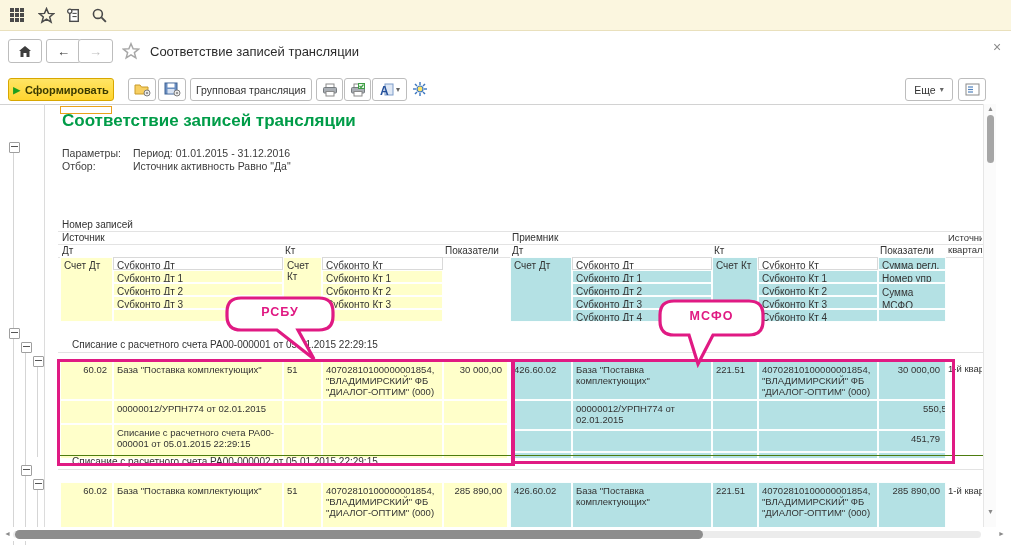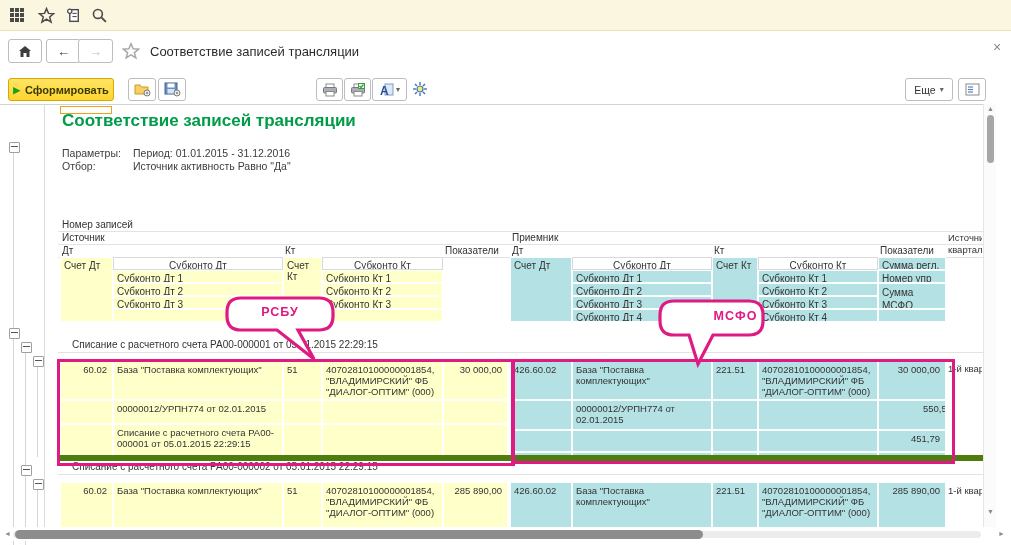--- a/index.html
+++ b/index.html
@@ -32,21 +32,21 @@
   #rtitle{left:17px;top:6px;font-size:17px;font-weight:bold;color:#009c48;}
   .pl{font-size:10.5px;color:#3c3c3c;}
   .hrow{position:absolute;left:13px;width:925px;height:13px;border-bottom:1px solid #e3e3e3;
         font-size:10px;line-height:12px;color:#333;}
   .hrow span{position:absolute;top:1px;white-space:nowrap;}
   .cell{position:absolute;box-sizing:border-box;font-size:9.5px;line-height:11px;color:#333;
         overflow:hidden;padding:2px 3px;}
   .hd{font-size:10px;line-height:11px;}
   .y{background:#ffffca;border:1px solid rgba(255,255,255,.95);}
   .c{background:#b4e1e4;border:1px solid rgba(255,255,255,.95);}
-  .wh{background:#fff;border:1px solid #d9d9d9;text-align:center;}
+  .wh{background:#fff;border:1px solid #d9d9d9;}
   .amt{text-align:right;white-space:nowrap;padding-right:5px;}
   .grp{position:absolute;left:13px;width:925px;height:13px;font-size:10px;line-height:12px;color:#333;
        border-bottom:1px solid #e3e3e3;}
   .mrect{position:absolute;border:3px solid #e01a83;z-index:4;pointer-events:none;}
   .callout{position:absolute;z-index:6;}
   .callout-label{position:absolute;z-index:7;font-size:12.5px;font-weight:bold;color:#e01a83;
        letter-spacing:1px;text-align:center;}
   .qtr{position:absolute;font-size:9.5px;line-height:12px;color:#333;white-space:nowrap;overflow:hidden;}
   
   #vscroll{left:983px;top:104px;width:13px;height:423px;background:#fbfbfb;border-left:1px solid #e6e6e6;}
@@ -133,20 +133,23 @@
       </svg>
     </div>
     <div class="tbtn" style="left:158px;width:26px;">
       <svg width="17" height="15" viewBox="0 0 17 15">
         <rect x="1" y="1" width="12" height="11" fill="#6b8fc2" stroke="#3e6394" stroke-width="1"></rect>
         <rect x="3.5" y="1.5" width="7" height="4" fill="#fff"></rect>
         <rect x="3.5" y="7" width="7" height="4.5" fill="#d7e2f2"></rect>
         <circle cx="13" cy="11" r="3" fill="#e9e9e9" stroke="#7d7d7d" stroke-width="1"></circle>
         <circle cx="13" cy="11" r="1" fill="#7d7d7d"></circle>
       </svg>
+    </div>
+    <div class="tbtn" style="left:190px;width:120px;">
+      <span>Групповая трансляция</span>
     </div>
     <div class="tbtn" style="left:316px;width:25px;">
       <svg width="16" height="14" viewBox="0 0 16 14">
         <rect x="4" y="1" width="8" height="3.5" fill="#fff" stroke="#8a8a8a"></rect>
         <rect x="1.5" y="4.5" width="13" height="5.5" rx="1" fill="#a9aeb4" stroke="#767b80"></rect>
         <rect x="4" y="8.5" width="8" height="4.5" fill="#fff" stroke="#8a8a8a"></rect>
       </svg>
     </div>
     <div class="tbtn" style="left:344px;width:25px;">
       <svg width="16" height="14" viewBox="0 0 16 14">
@@ -314,21 +317,21 @@
     <div class="cell c" style="left:465px;top:347px;width:62px;height:7px;"></div>
     <div class="cell c" style="left:527px;top:347px;width:140px;height:7px;"></div>
     <div class="cell c" style="left:667px;top:347px;width:46px;height:7px;"></div>
     <div class="cell c" style="left:713px;top:347px;width:120px;height:7px;"></div>
     <div class="cell c" style="left:833px;top:347px;width:68px;height:7px;"></div>
     <div class="qtr" style="left:903px;top:258px;width:34px;">1-й квартал</div>
 
     <div class="mrect" style="left:12px;top:254px;width:452px;height:101px;"></div>
     <div class="mrect" style="left:466px;top:254px;width:438px;height:99px;"></div>
 
-    <div class="grp" style="top:350px;border-top:6px solid #4d7c0f;">
+    <div class="grp" style="top:350px;border-top:1px solid #4d7c0f;">
       <span style="padding-left:14px;">Списание с расчетного счета РА00-000002 от 05.01.2015 22:29:15</span></div>
 
     <div class="cell y amt" style="left:15px;top:377px;width:53px;height:46px;">60.02</div>
     <div class="cell y" style="left:68px;top:377px;width:170px;height:46px;">База "Поставка комплектующих"</div>
     <div class="cell y" style="left:238px;top:377px;width:39px;height:46px;">51</div>
     <div class="cell y" style="left:277px;top:377px;width:121px;height:46px;">40702810100000001854, "ВЛАДИМИРСКИЙ" ФБ "ДИАЛОГ-ОПТИМ" (000)</div>
     <div class="cell y amt" style="left:398px;top:377px;width:65px;height:46px;">285 890,00</div>
     <div class="cell c" style="left:465px;top:377px;width:62px;height:46px;">426.60.02</div>
     <div class="cell c" style="left:527px;top:377px;width:140px;height:46px;">База "Поставка комплектующих"</div>
     <div class="cell c" style="left:667px;top:377px;width:46px;height:46px;">221.51</div>
@@ -336,21 +339,21 @@
     <div class="cell c amt" style="left:833px;top:377px;width:68px;height:46px;">285 890,00</div>
     <div class="qtr" style="left:903px;top:380px;width:34px;">1-й квартал</div>
 
     <svg class="callout" style="left:177px;top:190px;" width="120" height="70" viewBox="0 0 120 70">
       <path d="M19 3 H97 Q111 3 111 17 V21 Q111 35 97 35 H76 L92 64 L55 35 H19 Q5 35 5 21 V17 Q5 3 19 3 Z" fill="#ffffff" stroke="#e01a83" stroke-width="3.2"></path>
     </svg>
     <div class="callout-label" style="left:182px;top:200px;width:106px;">РСБУ</div>
     <svg class="callout" style="left:608px;top:192px;" width="120" height="72" viewBox="0 0 120 72">
       <path d="M21 4 H96 Q110 4 110 18 V24 Q110 38 96 38 H60 L45 67 L36 38 H21 Q7 38 7 24 V18 Q7 4 21 4 Z" fill="#ffffff" stroke="#e01a83" stroke-width="3.2"></path>
     </svg>
-    <div class="callout-label" style="left:615px;top:204px;width:103px;margin-left:24px;">МСФО</div>
+    <div class="callout-label" style="left:615px;top:204px;width:103px;">МСФО</div>
   </div>
 
   <div id="vscroll" class="abs">
     <span class="sarrow" style="left:3px;top:1px;">▲</span>
     <div id="vthumb"></div>
     <span class="sarrow" style="left:3px;top:404px;">▼</span>
   </div>
 
   <div id="hscroll" class="abs">
     <span class="sarrow" style="left:4px;top:3px;">◄</span>

